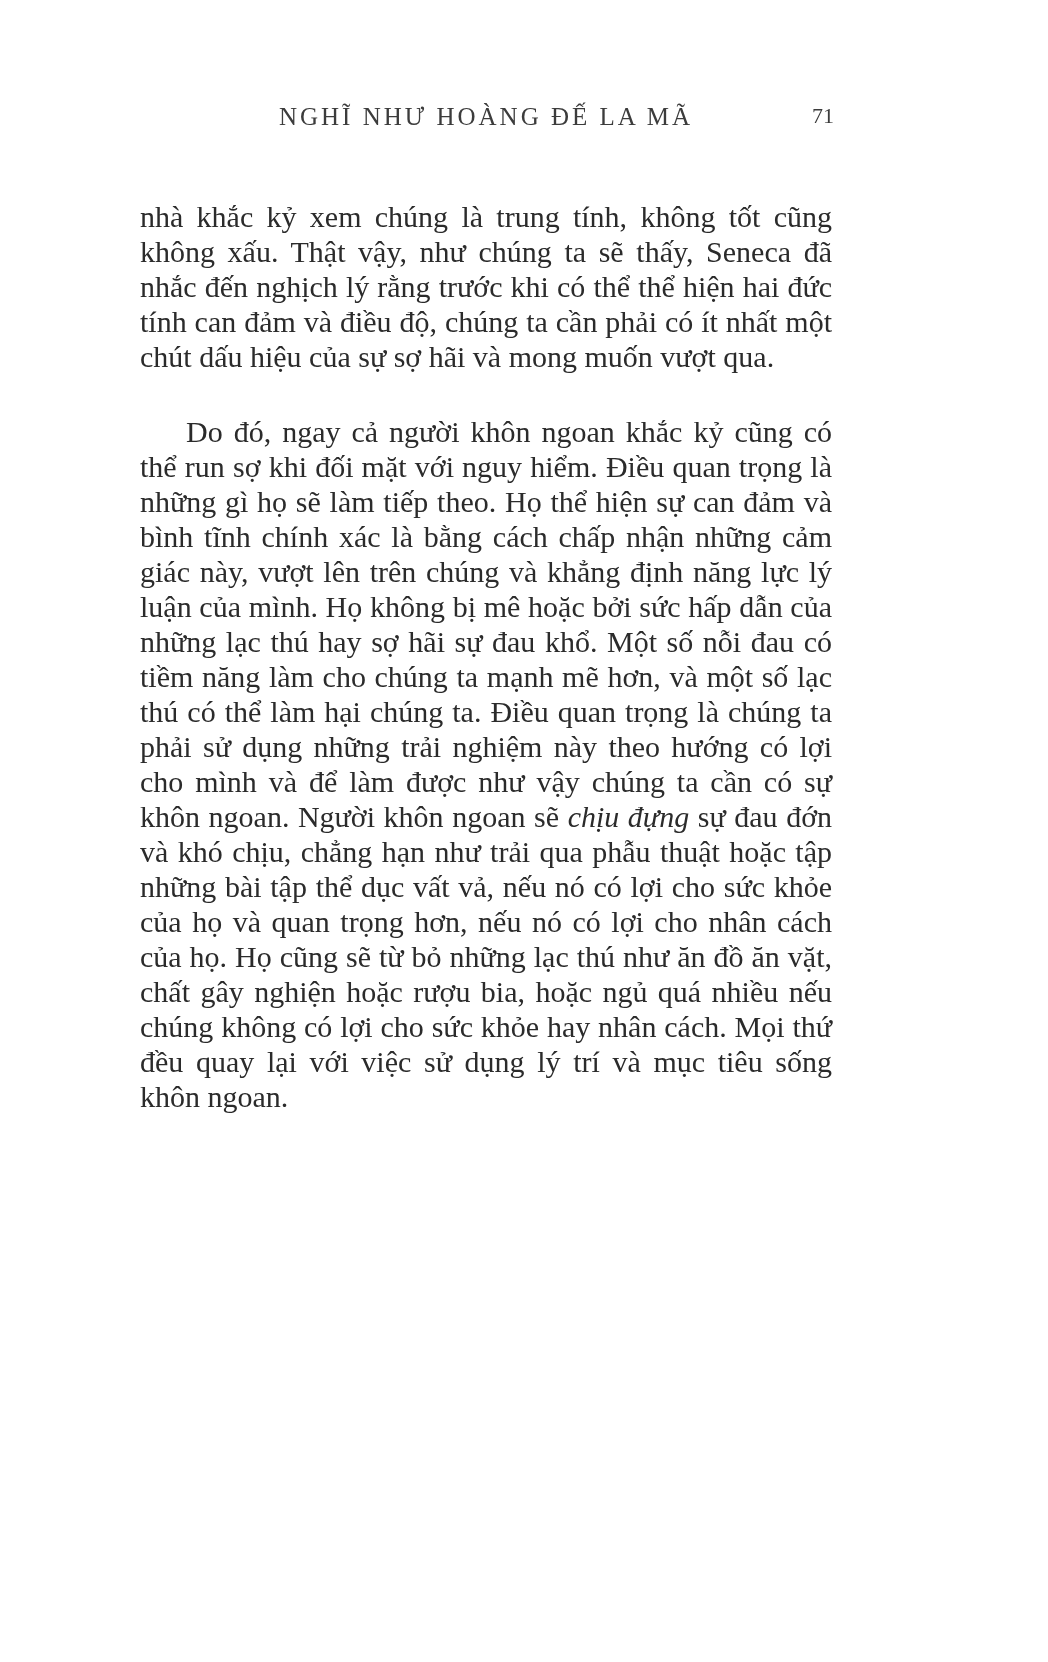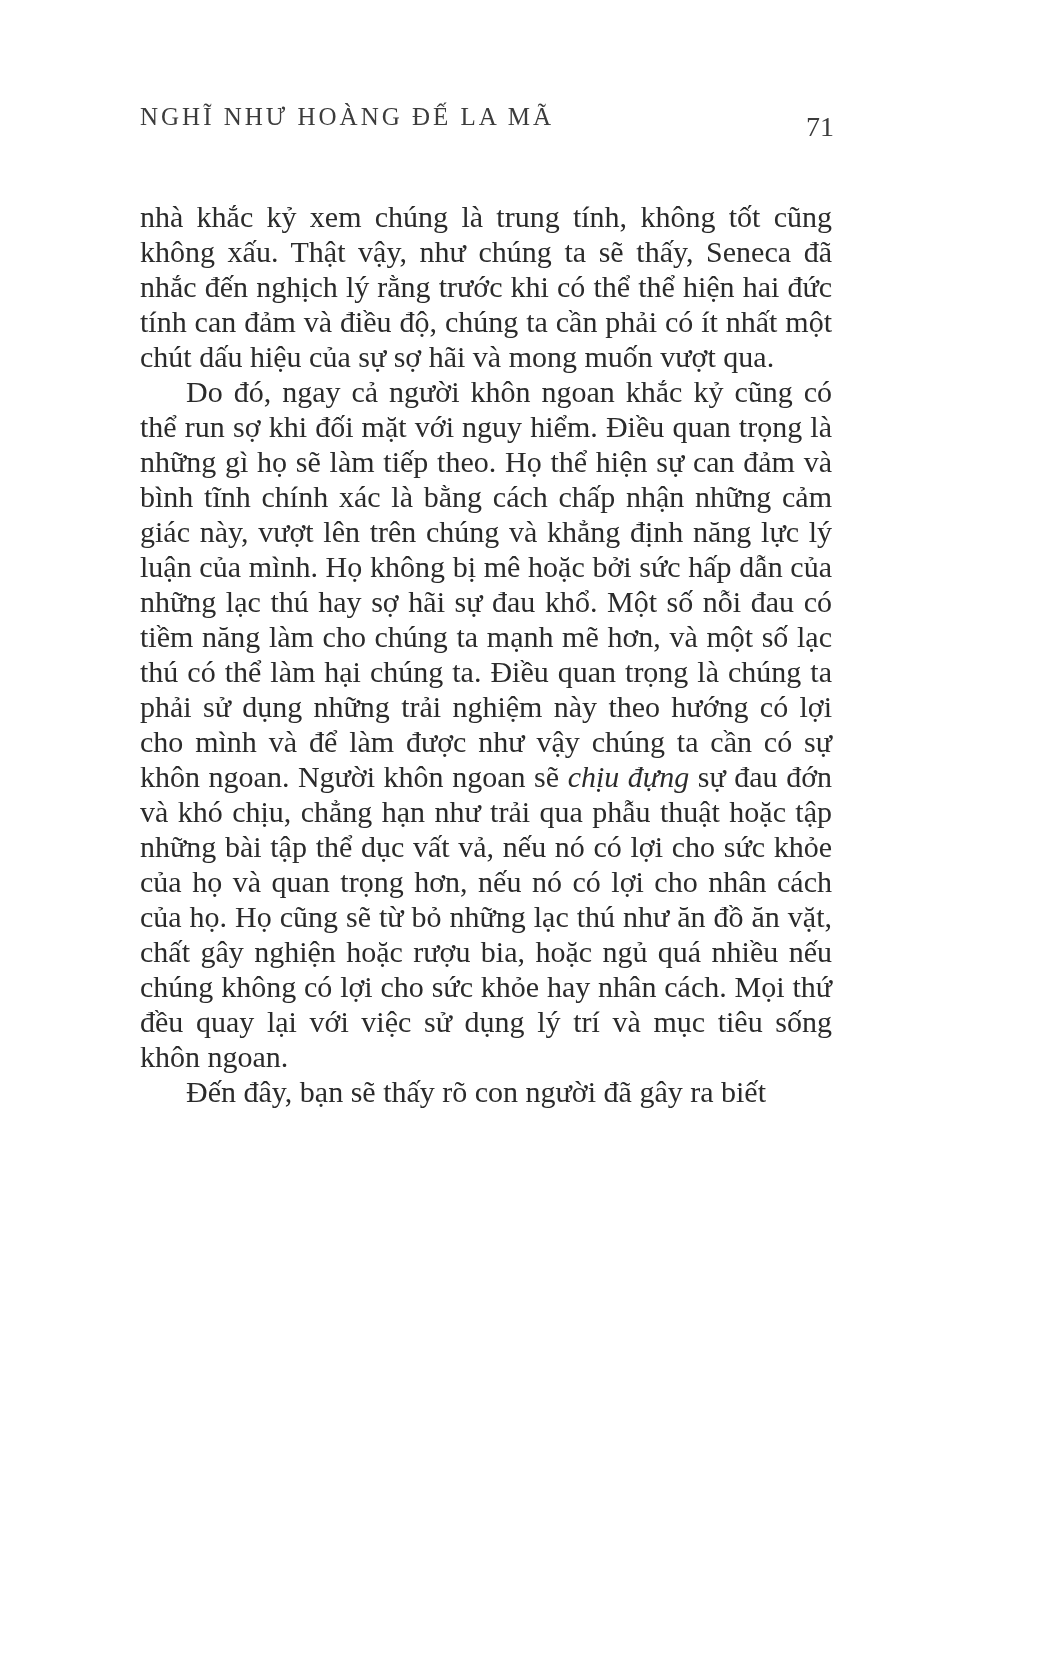--- a/index.html
+++ b/index.html
@@ -22,49 +22,50 @@
 
     .page-header {
       position: relative;
       width: 100%;
       height: 36px;
       margin-bottom: 60px;
     }
 
     .running-title {
       display: block;
-      text-align: left;
+      text-align: center;
       font-size: 25px;
       letter-spacing: 3px;
       color: #3c3c3c;
       white-space: nowrap;
     }
 
     .page-number {
       position: absolute;
       right: -2px;
-      top: 8px;
-      font-size: 28px;
+      top: 0;
+      font-size: 22px;
       color: #3c3c3c;
     }
 
     .page-body {
       width: 692px;
       font-size: 30px;
       line-height: 35px;
       text-align: justify;
       color: #2b2b2b;
     }
 
     .para {
       margin: 0;
     }
 
     .para.indent {
       text-indent: 46px;
+      margin-top: 40px;
     }
 
     .para em {
       font-style: italic;
     }
   </style>
 </head>
 <body>
 
 <div class="page">
@@ -73,17 +74,16 @@
     <span class="running-title">NGHĨ NHƯ HOÀNG ĐẾ LA MÃ</span>
     <span class="page-number">71</span>
   </header>
 
   <main class="page-body">
 
     <p class="para">nhà khắc kỷ xem chúng là trung tính, không tốt cũng không xấu. Thật vậy, như chúng ta sẽ thấy, Seneca đã nhắc đến nghịch lý rằng trước khi có thể thể hiện hai đức tính can đảm và điều độ, chúng ta cần phải có ít nhất một chút dấu hiệu của sự sợ hãi và mong muốn vượt qua.</p>
 
     <p class="para indent"><span>Do đó, ngay cả người khôn ngoan khắc kỷ cũng có thể run sợ khi đối mặt với nguy hiểm. Điều quan trọng là những gì họ sẽ làm tiếp theo. Họ thể hiện sự can đảm và bình tĩnh chính xác là bằng cách chấp nhận những cảm giác này, vượt lên trên chúng và khẳng định năng lực lý luận của mình. Họ không bị mê hoặc bởi sức hấp dẫn của những lạc thú hay sợ hãi sự đau khổ. Một số nỗi đau có tiềm năng làm cho chúng ta mạnh mẽ hơn, và một số lạc thú có thể làm hại chúng ta. Điều quan trọng là chúng ta phải sử dụng những trải nghiệm này theo hướng có lợi cho mình và để làm được như vậy chúng ta cần có sự khôn ngoan. Người khôn ngoan sẽ </span><em>chịu đựng</em><span> sự đau đớn và khó chịu, chẳng hạn như trải qua phẫu thuật hoặc tập những bài tập thể dục vất vả, nếu nó có lợi cho sức khỏe của họ và quan trọng hơn, nếu nó có lợi cho nhân cách của họ. Họ cũng sẽ từ bỏ những lạc thú như ăn đồ ăn vặt, chất gây nghiện hoặc rượu bia, hoặc ngủ quá nhiều nếu chúng không có lợi cho sức khỏe hay nhân cách. Mọi thứ đều quay lại với việc sử dụng lý trí và mục tiêu sống khôn ngoan.</span></p>
 
-    <p class="para indent">Đến đây, bạn sẽ thấy rõ con người đã gây ra biết</p>
 
   </main>
 
 </div>
 
 </body></html>

